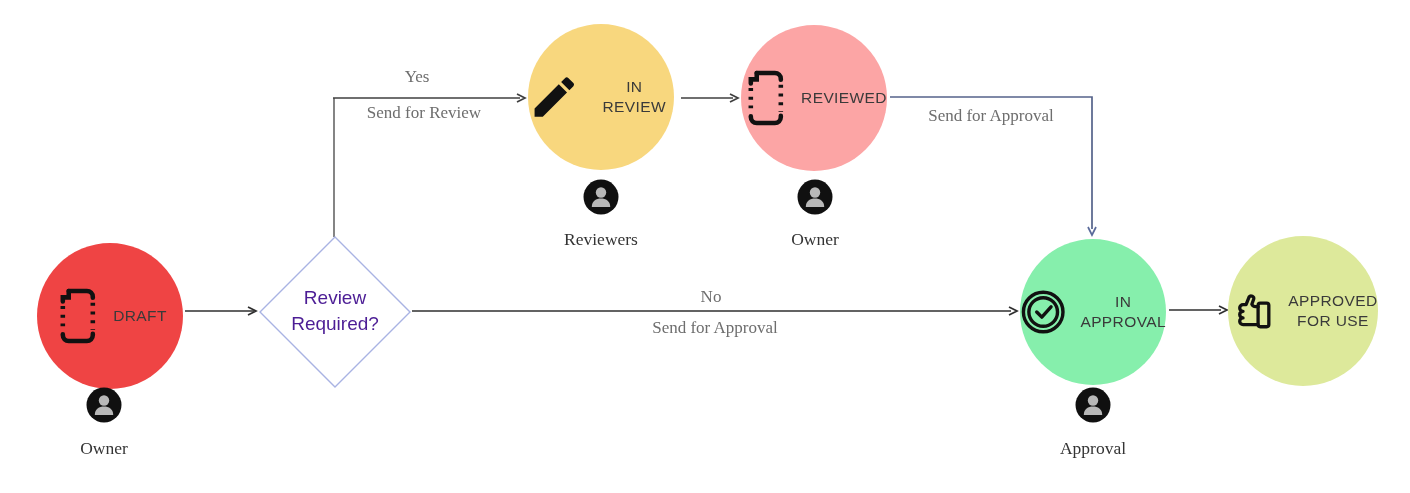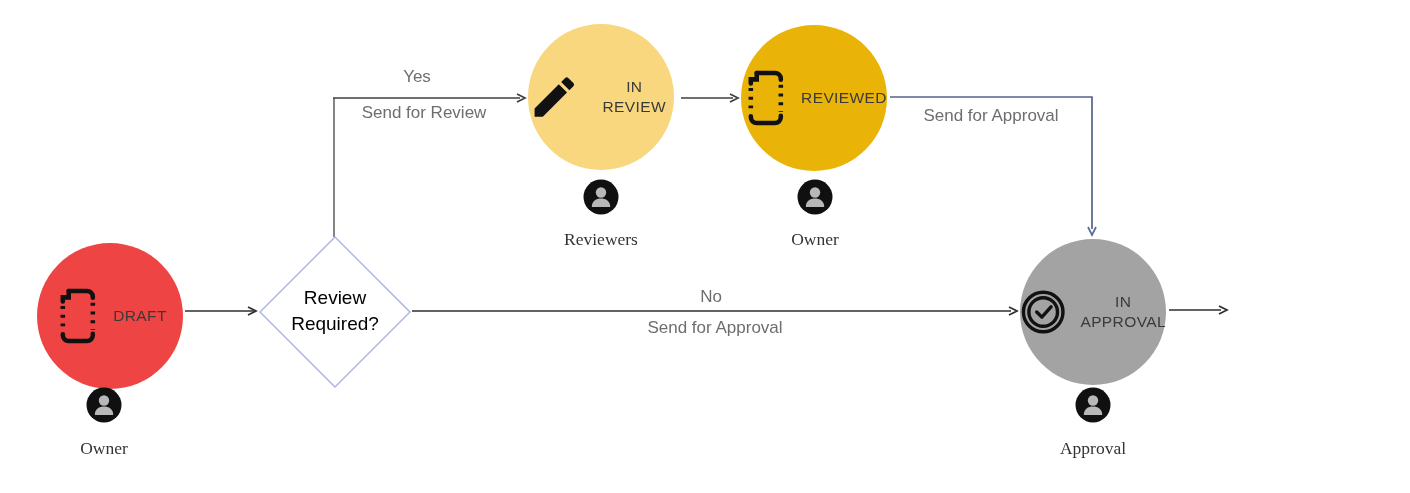--- a/index.html
+++ b/index.html
@@ -13,25 +13,25 @@
     display:flex;flex-direction:row;align-items:center;justify-content:center;
     text-align:center;gap:14px;
   }
   .node-label{
     font-size:15.5px;color:#3a3a3a;letter-spacing:.4px;line-height:1.3;font-weight:400;
   }
   .lbl-narrow{width:100px;}
   .lbl-wide{width:118px;}
   .decision-label{
     position:absolute;left:335px;top:311px;width:122px;transform:translate(-50%,-50%);
-    text-align:center;font-size:19px;color:#000000;line-height:1.35;
+    text-align:center;font-size:19px;color:#4c1d95;line-height:1.35;
   }
   .edge-label{
     position:absolute;transform:translateX(-50%);
-    font-size:17px;color:#6e6e6e;white-space:nowrap;line-height:1.2;
+    font-size:17px;color:#6e6e6e;white-space:nowrap;line-height:1.2;font-family:Liberation Serif, serif;
   }
   .actor-label{
     position:absolute;transform:translateX(-50%);
     font-size:17.5px;color:#343434;white-space:nowrap;line-height:1.2;font-family:Liberation Serif, serif;
   }
   .badge{position:absolute;width:36px;height:36px;}
   .edge{fill:none;stroke-width:1.7;}
   .edge.dark{stroke:#2f2f2f;}
   .edge.gray{stroke:#6f6f6f;}
   .edge.mid{stroke:#3f3f3f;}
@@ -82,44 +82,53 @@
 
   <div class="decision-label">Review Required?</div>
 
   <div class="node" style="left: 528px; top: 24px; width: 146px; height: 146px; background-color: rgb(248, 215, 126);">
     <svg width="56" height="56" viewBox="0 0 24 24">
       <path fill="#111111" d="M3 17.25V21h3.75L17.81 9.94l-3.75-3.75L3 17.25zM20.71 7.04c.39-.39.39-1.02 0-1.41l-2.34-2.34c-.39-.39-1.02-.39-1.41 0l-1.83 1.83 3.75 3.75 1.83-1.83z"></path>
     </svg>
     <div class="node-label">IN REVIEW</div>
   </div>
 
-  <div class="node" style="left: 741px; top: 25px; width: 146px; height: 146px; background-color: #eab308;">
+  <div class="node" style="left: 741px; top: 25px; width: 146px; height: 146px; background-color: #fca5a5;">
     <svg width="46" height="60" viewBox="0 0 50 66">
       <g fill="none" stroke="#111111" stroke-width="5">
         <path d="M17 5.5 H37 a6.5 6.5 0 0 1 6.5 6.5 v1" stroke-linecap="round"></path>
         <path d="M17 5.5 V12.5 H10.5 V17" stroke-linecap="round"></path>
         <line x1="10.5" y1="22" x2="10.5" y2="50" stroke-dasharray="3.2 6.4" stroke-linecap="butt"></line>
         <line x1="43.5" y1="18.5" x2="43.5" y2="48" stroke-dasharray="3.2 6.4" stroke-linecap="butt"></line>
         <path d="M10.5 53 v1 a6.5 6.5 0 0 0 6.5 6.5 h20 a6.5 6.5 0 0 0 6.5 -6.5 v-1.5" stroke-linecap="round"></path>
       </g>
     </svg>
     <div class="node-label">REVIEWED</div>
   </div>
 
-  <div class="node" style="left: 1020px; top: 239px; width: 146px; height: 146px; background-color: #a3a3a3;">
+  <div class="node" style="left: 1020px; top: 239px; width: 146px; height: 146px; background-color: #86efac;">
     <svg width="64" height="64" viewBox="0 0 68 68">
       <g fill="none" stroke="#111111" stroke-width="5" stroke-linecap="round" stroke-linejoin="round">
         <circle cx="34" cy="34" r="29"></circle>
         <circle cx="34" cy="34" r="21"></circle>
         <path d="M24.5 34 l7.5 7.5 l13.5 -15"></path>
       </g>
     </svg>
     <div class="node-label lbl-narrow">IN APPROVAL</div>
   </div>
 
+  <div class="node" style="left: 1228px; top: 236px; width: 150px; height: 150px; background-color: rgb(221, 233, 155);">
+    <svg width="60" height="60" viewBox="0 0 64 64">
+      <g fill="none" stroke="#111111" stroke-width="4.6" stroke-linecap="round" stroke-linejoin="round">
+        <rect x="42" y="21" width="15" height="33" rx="3"></rect>
+        <path d="M42 51 H21 a4.65 4.65 0 0 1 0 -9.3 a4.65 4.65 0 0 1 0 -9.3 a4.65 4.65 0 0 1 0 -9.3 h4.2 l4.2 -10.6 a3.6 3.6 0 0 1 6.4 3.1 l-2.5 7 c0.9 2.4 3 3.3 5.3 3.3 h3.4"></path>
+      </g>
+    </svg>
+    <div class="node-label lbl-wide">APPROVED FOR USE</div>
+  </div>
 
   <div class="edge-label" style="left:417px;top:67px">Yes</div>
   <div class="edge-label" style="left:424px;top:103px">Send for Review</div>
   <div class="edge-label" style="left:991px;top:106px">Send for Approval</div>
   <div class="edge-label" style="left:711px;top:287px">No</div>
   <div class="edge-label" style="left:715px;top:318px">Send for Approval</div>
 
   <svg class="badge" style="left:86px;top:387px" viewBox="0 0 36 36">
     <circle cx="18" cy="18" r="17.5" fill="#101010"></circle>
     <circle cx="18" cy="13.5" r="5.2" fill="#b8b8b8"></circle>

